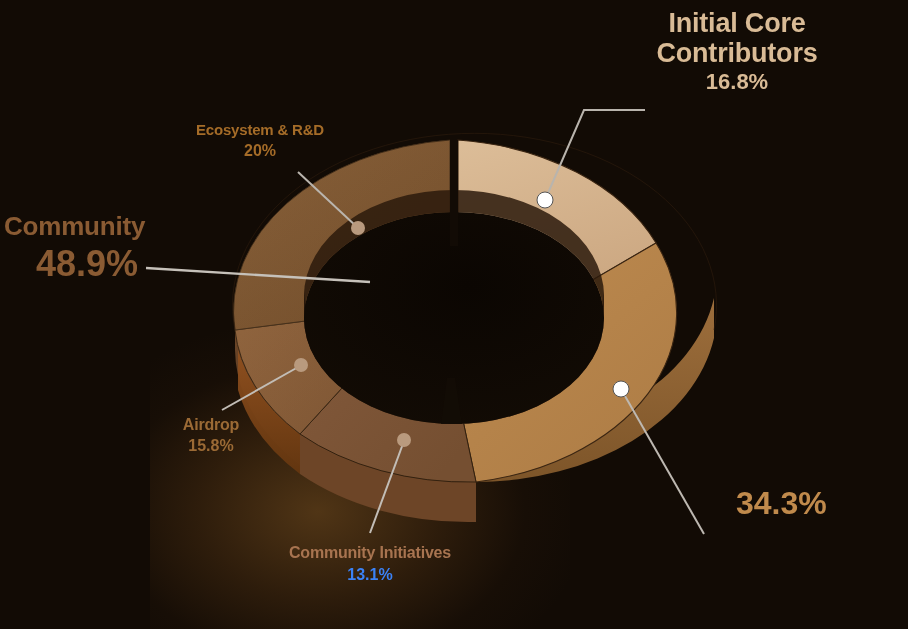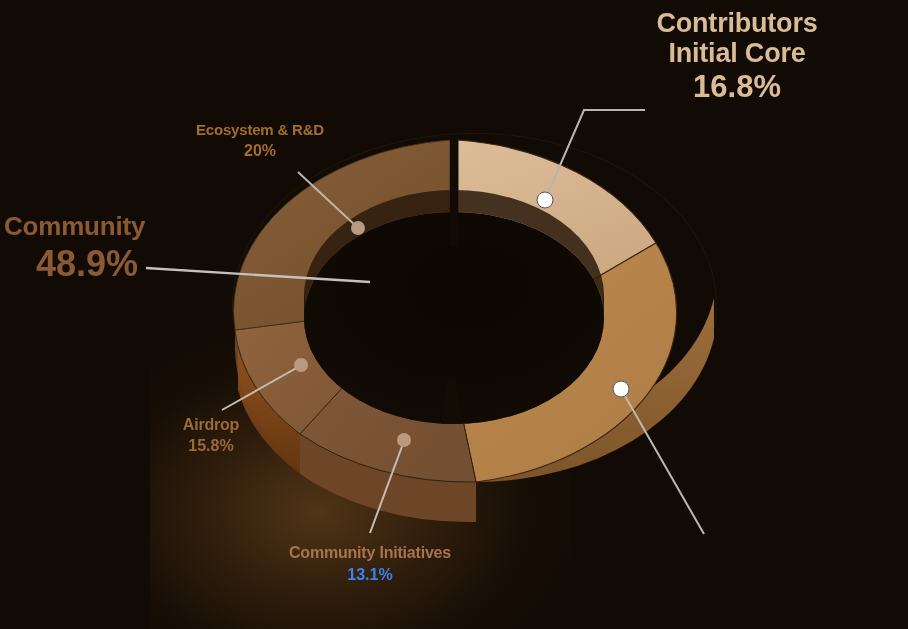--- a/index.html
+++ b/index.html
@@ -30,21 +30,21 @@
   }
   .lbl .pct {
     font-weight:bold;
     line-height:1.12;
     white-space:nowrap;
   }
 
   
   #lbl-icc { left:639px; top:8px; width:196px; text-align:center; }
   #lbl-icc .name { font-size:27px; color:#d9bb96; }
-  #lbl-icc .pct  { font-size:31px; color:#d9bb96; margin-top:2px; }
+  #lbl-icc .pct  { font-size:22px; color:#d9bb96; margin-top:2px; }
 
   
   #lbl-inv { left:700px; top:478px; width:200px; text-align:left; }
   #lbl-inv .name { font-size:29px; color:#c08a4c; }
   #lbl-inv .pct  { font-size:32px; color:#c08a4c; margin-top:8px; margin-left:36px; }
 
   
   #lbl-com { left:4px; top:212px; width:160px; text-align:left; }
   #lbl-com .name { font-size:26px; color:#8a5b33; }
   #lbl-com .pct  { font-size:36px; color:#8a5b33; margin-top:3px; margin-left:32px; }
@@ -173,26 +173,27 @@
 
       <line x1="222" y1="410" x2="300" y2="366" stroke="#c2bdb6" stroke-width="2"></line>
       <circle cx="301" cy="365" r="7" fill="#b99a7e"></circle>
 
       <line x1="370" y1="533" x2="404" y2="441" stroke="#c2bdb6" stroke-width="2"></line>
       <circle cx="404" cy="440" r="7" fill="#b99a7e"></circle>
     </g>
   </svg>
 
   <div class="lbl" id="lbl-icc">
+    <div class="name">Initial Core</div>
     <div class="name">Contributors</div>
-    <div class="name">Initial Core</div>
     <div class="pct">16.8%</div>
   </div>
 
   <div class="lbl" id="lbl-inv">
+    <div class="pct">34.3%</div>
   </div>
 
   <div class="lbl" id="lbl-com">
     <div class="name">Community</div>
     <div class="pct">48.9%</div>
   </div>
 
   <div class="lbl" id="lbl-eco">
     <div class="name">Ecosystem &amp; R&amp;D</div>
     <div class="pct">20%</div>

